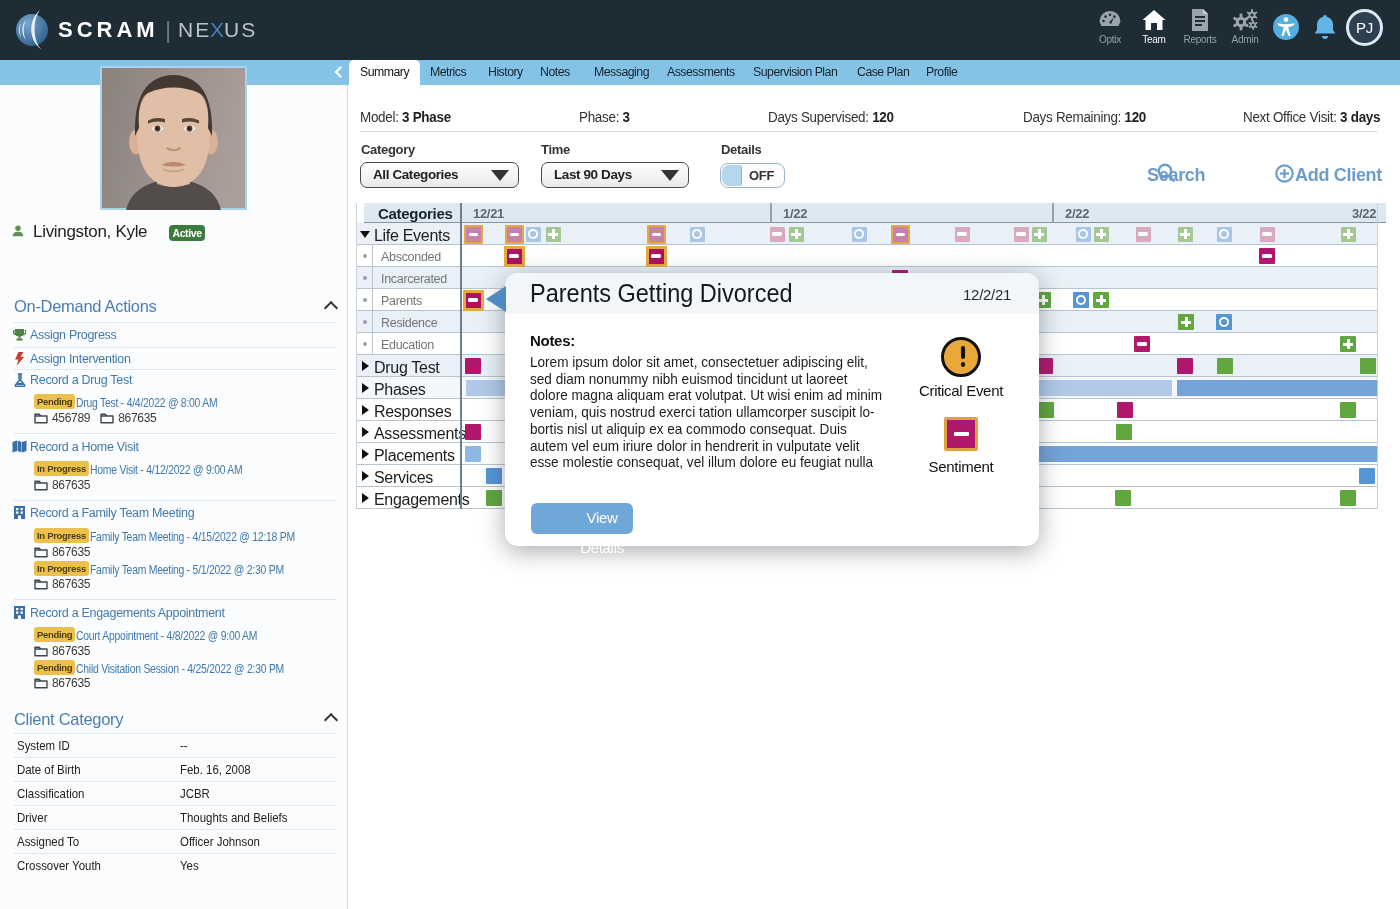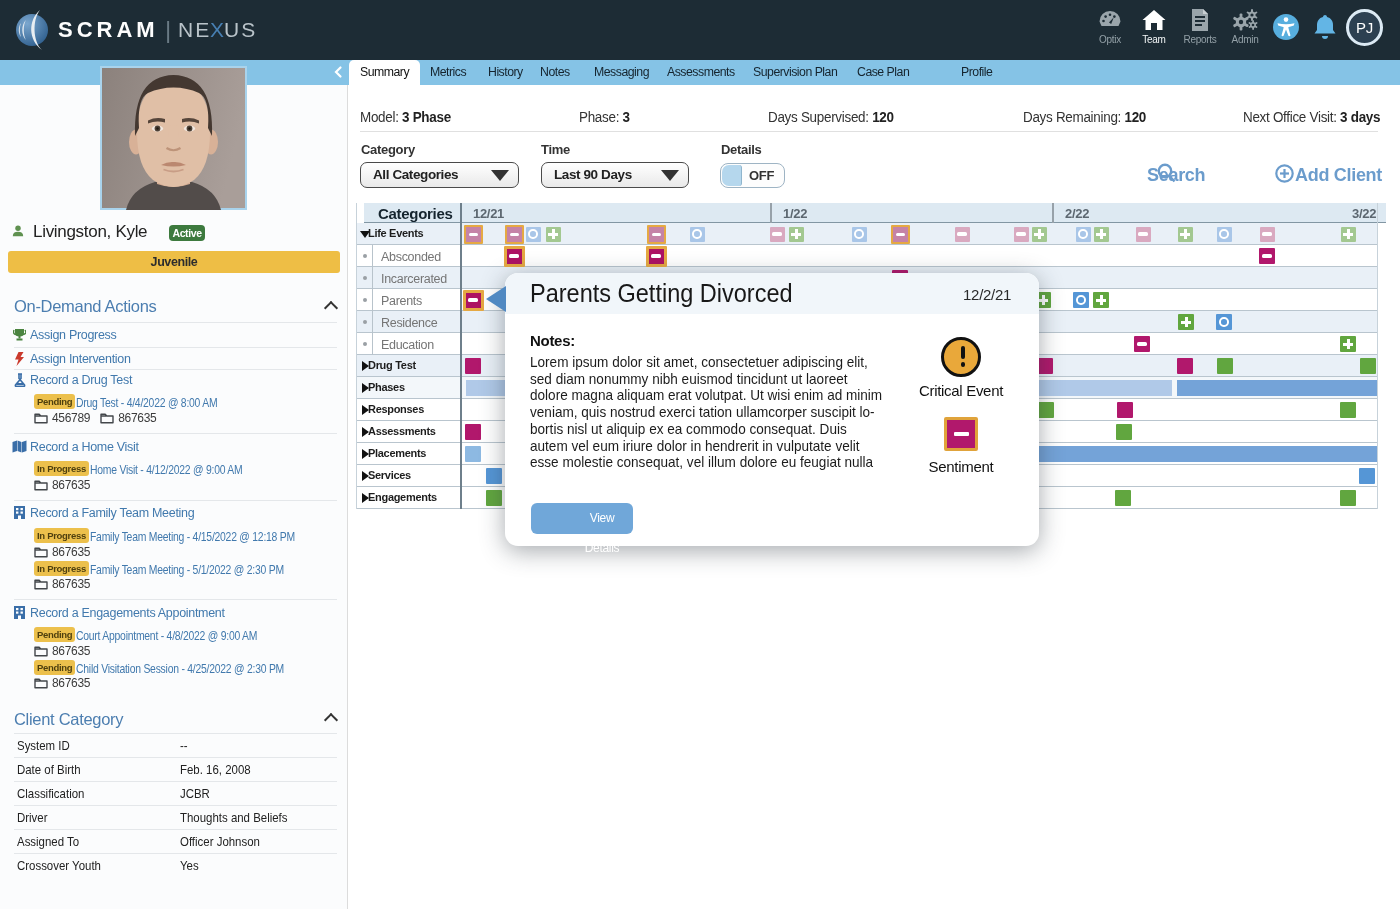--- a/index.html
+++ b/index.html
@@ -36,21 +36,21 @@
 .info{position:absolute;top:24px;font-size:14px;color:#333;white-space:nowrap;transform-origin:0 0;transform:scaleX(0.96);}
 .info b{color:#222;}
 .flabel{position:absolute;font-size:13px;font-weight:bold;color:#333;}
 .dd{position:absolute;height:26px;border:1.5px solid #4a4a4a;border-radius:7px;background:linear-gradient(#ffffff,#e9e9e9);font-size:13.5px;letter-spacing:-0.4px;font-weight:bold;color:#222;line-height:23px;padding-left:12px;}
 .dd .tri{position:absolute;right:9px;top:7px;width:0;height:0;border-left:9px solid transparent;border-right:9px solid transparent;border-top:11px solid #333;}
 .blue-act{position:absolute;font-size:18px;font-weight:bold;color:#6b9ccc;}
 
 
 #tbl{position:absolute;left:7px;top:118px;width:1022px;height:306px;}
 .trow{position:absolute;left:0;width:1022px;border-bottom:1px solid #b9c5ce;}
-.catlbl{position:absolute;left:12px;top:4px;font-size:11px;font-weight:bold;color:#1d1d1d;white-space:nowrap;letter-spacing:-0.3px;}
+.catlbl{position:absolute;left:18px;top:4px;font-size:16px;font-weight:normal;color:#1d1d1d;white-space:nowrap;letter-spacing:-0.3px;}
 .sublbl{position:absolute;left:25px;top:5px;font-size:12.5px;color:#757575;white-space:nowrap;}
 .dot{position:absolute;left:7px;top:9px;width:4px;height:4px;border-radius:50%;background:#9aa0a5;}
 .tri-r{position:absolute;left:6px;top:6px;width:0;height:0;border-top:5px solid transparent;border-bottom:5px solid transparent;border-left:7px solid #111;}
 .tri-d{position:absolute;left:4px;top:8px;width:0;height:0;border-left:5px solid transparent;border-right:5px solid transparent;border-top:7px solid #111;}
 .vline{position:absolute;width:1px;background:#c7d2da;}
 
 
 .m{position:absolute;width:15px;height:15px;border-radius:1px;}
 .fm{background:#d9a9c0;}
 .fo{background:#a9c6e8;}
@@ -82,21 +82,21 @@
 #pop .pdate{position:absolute;right:28px;top:13px;font-size:15px;color:#2a2a2a;}
 #pop .notes{position:absolute;left:25px;top:59px;font-size:15px;font-weight:bold;color:#111;text-align:right;}
 #pop .ptext{position:absolute;left:25px;top:81px;letter-spacing:0;font-size:14.3px;line-height:16.7px;color:#1c1c1c;white-space:nowrap;transform-origin:0 0;transform:scaleX(0.949);}
 #pop .cicon{position:absolute;left:436px;top:64px;width:40px;height:40px;border:3.5px solid #111;border-radius:50%;background:#e9a83a;}
 #pop .cicon:before{content:"";position:absolute;left:16.5px;top:6px;width:4.5px;height:13px;border-radius:2px;background:#111;}
 #pop .cicon:after{content:"";position:absolute;left:16.5px;top:22px;width:4.5px;height:4.5px;border-radius:50%;background:#111;}
 #pop .clabel{position:absolute;left:371px;top:109px;width:170px;text-align:center;font-size:15px;color:#111;}
 #pop .sicon{position:absolute;left:439px;top:144px;width:34px;height:34px;border:3.5px solid #e0a33b;border-radius:2px;background:#b1186c;}
 #pop .sicon:before{content:"";position:absolute;left:50%;top:50%;width:15px;height:4.5px;margin:-2.25px 0 0 -7.5px;border-radius:1px;background:#fff;}
 #pop .slabel{position:absolute;left:371px;top:185px;width:170px;text-align:center;font-size:15px;color:#111;}
-#pop .vbtn{position:absolute;left:26px;top:230px;width:102px;height:31px;background:#70a7d9;border-radius:6px;color:#fff;font-size:12px;text-align:center;line-height:30px;padding-left:40px;}
+#pop .vbtn{position:absolute;left:26px;top:230px;width:102px;height:31px;background:#70a7d9;border-radius:6px;color:#fff;font-size:15px;text-align:center;line-height:30px;padding-left:40px;}
 </style>
 </head>
 <body>
 <div id="app">
 
 <div id="nav">
   <svg class="abs" style="left:10px;top:8px" width="250" height="44" viewBox="0 0 250 44">
     <defs>
       <radialGradient id="lg" cx="35%" cy="30%" r="80%">
         <stop offset="0" stop-color="#7ba7cf"></stop>
@@ -179,21 +179,21 @@
 
 <div id="tabs">
   <div class="tab sel" style="left:349px;width:71px;">Summary</div>
   <div class="tab" style="left:430px;">Metrics</div>
   <div class="tab" style="left:488px;">History</div>
   <div class="tab" style="left:540px;">Notes</div>
   <div class="tab" style="left:594px;">Messaging</div>
   <div class="tab" style="left:667px;">Assessments</div>
   <div class="tab" style="left:753px;">Supervision Plan</div>
   <div class="tab" style="left:857px;">Case Plan</div>
-  <div class="tab" style="left:961px;">Profile</div>
+  <div class="tab" style="left:926px;">Profile</div>
   <div class="abs" style="left:330px;top:3px;width:16px;height:18px;">
     <svg width="16" height="18" viewBox="0 0 16 18">
           <path d="M10.5 4.5 L6 9 L10.5 13.5" stroke="#fff" stroke-width="2.2" fill="none" stroke-linecap="round"></path>
         </svg>
   </div>
 </div>
 
 <div id="side">
 
   <svg class="abs" style="left:100px;top:-19px" width="147" height="144" viewBox="0 0 147 144">
@@ -223,21 +223,20 @@
     <path d="M61 99 Q73.5 102 86 99 Q79.5 95.5 73.5 96 Q67.5 95.5 61 99 Z" fill="#bb8870"></path>
     <path d="M63.5 103.5 Q73.5 107.5 83.5 103.5" stroke="#c89d86" stroke-width="1.8" fill="none"></path>
   </svg>
 
   <svg class="abs" style="left:12px;top:140px" width="12" height="12" viewBox="0 0 15 15">
         <circle cx="7.5" cy="4" r="3.4" fill="#5f9150"></circle>
         <path d="M1 14 Q1 8.5 7.5 8.5 Q14 8.5 14 14 Z" fill="#5f9150"></path>
       </svg>
   <div class="abs" style="left:33px;top:137px;font-size:17px;color:#222;">Livingston, Kyle</div>
   <div class="abs" style="left:169px;top:140px;background:#3d7a3e;color:#fff;font-size:10.5px;font-weight:bold;border-radius:4px;padding:2px 3.5px;letter-spacing:-0.4px;">Active</div>
-  <div class="abs" style="left:8px;top:166px;width:332px;height:22px;background:#eebe45;border-radius:3px;text-align:center;font-size:12.5px;font-weight:bold;color:#2d2d2d;line-height:22px;letter-spacing:-0.4px;">Juvenile</div>
 
   <div class="shead" style="top:212px;">On-Demand Actions</div>
   <div class="chev" style="left:325px;top:215px;"></div>
   <div class="divider" style="top:237px;"></div>
 
   <svg class="abs" style="left:13px;top:243px" width="13" height="13" viewBox="0 0 13 13">
         <path d="M2 1 H11 V5 Q11 8.5 6.5 8.5 Q2 8.5 2 5 Z" fill="#4b8440"></path>
         <path d="M1 2 Q-0.5 6 3 6.5 M12 2 Q14.5 6 10 6.5" stroke="#4b8440" stroke-width="1.4" fill="none"></path>
         <rect x="5.5" y="8" width="2" height="2.5" fill="#4b8440"></rect>
         <rect x="3.5" y="10.5" width="6" height="2" fill="#4b8440"></rect>

